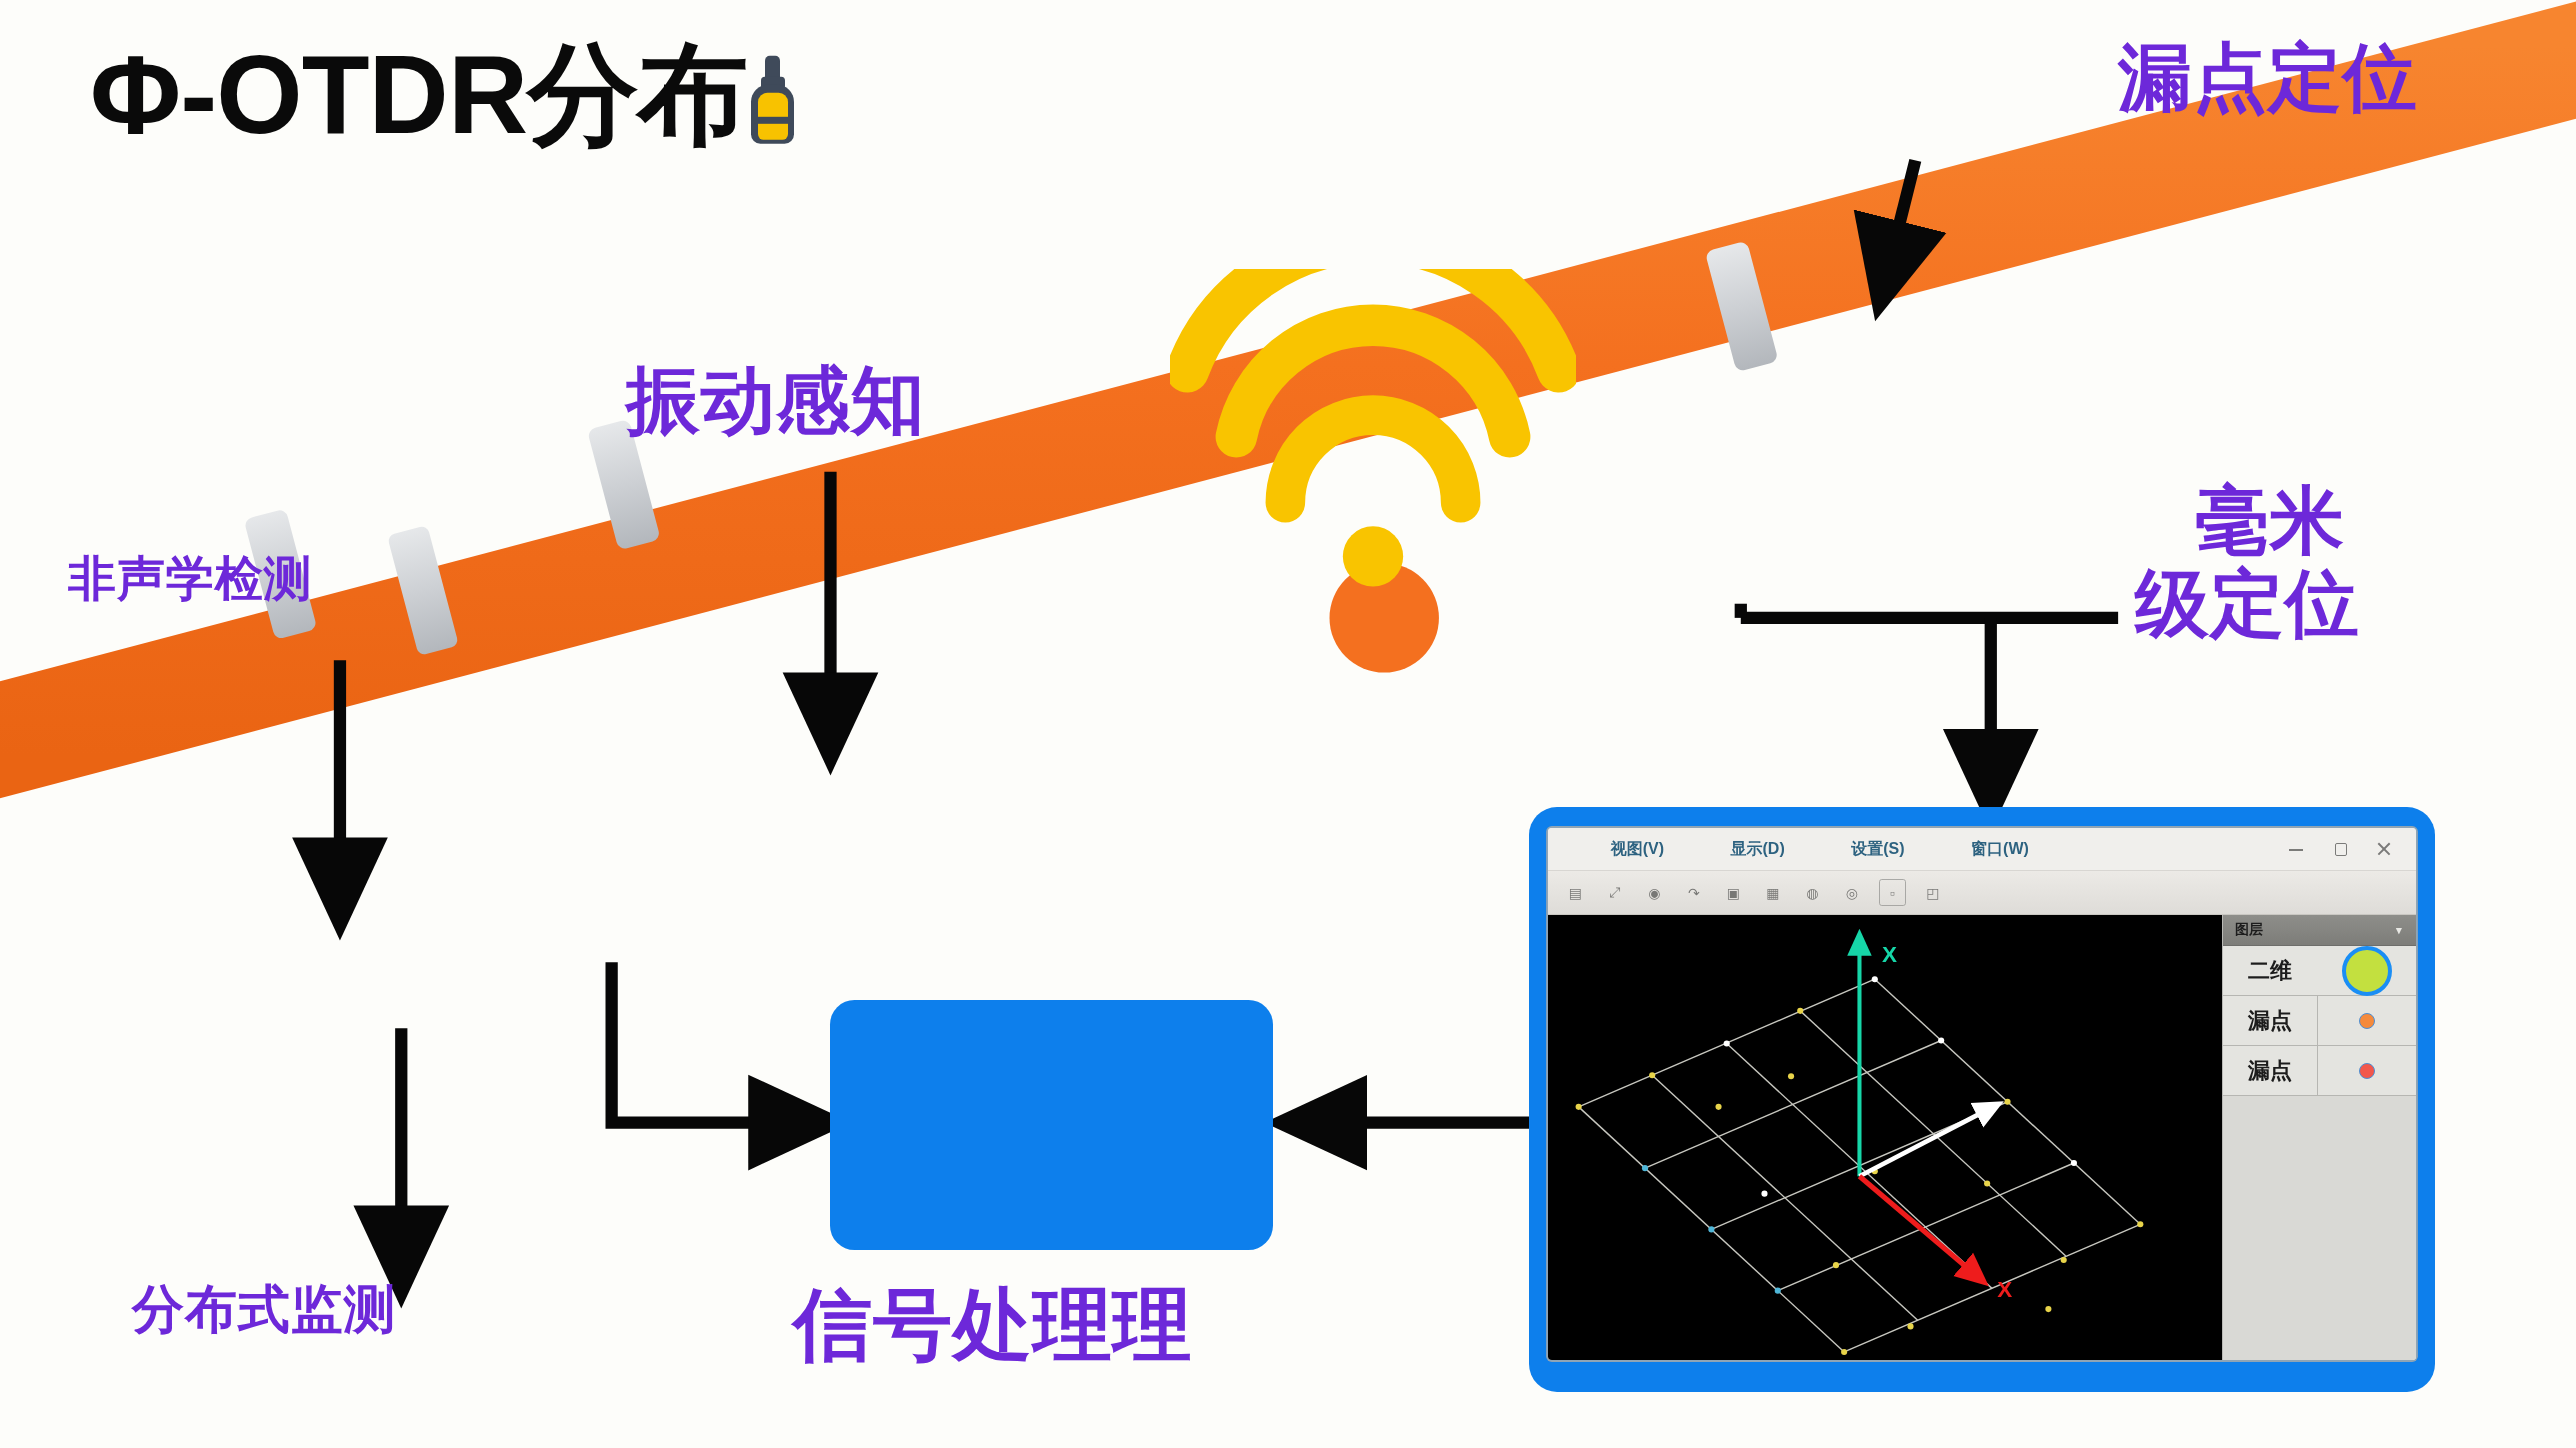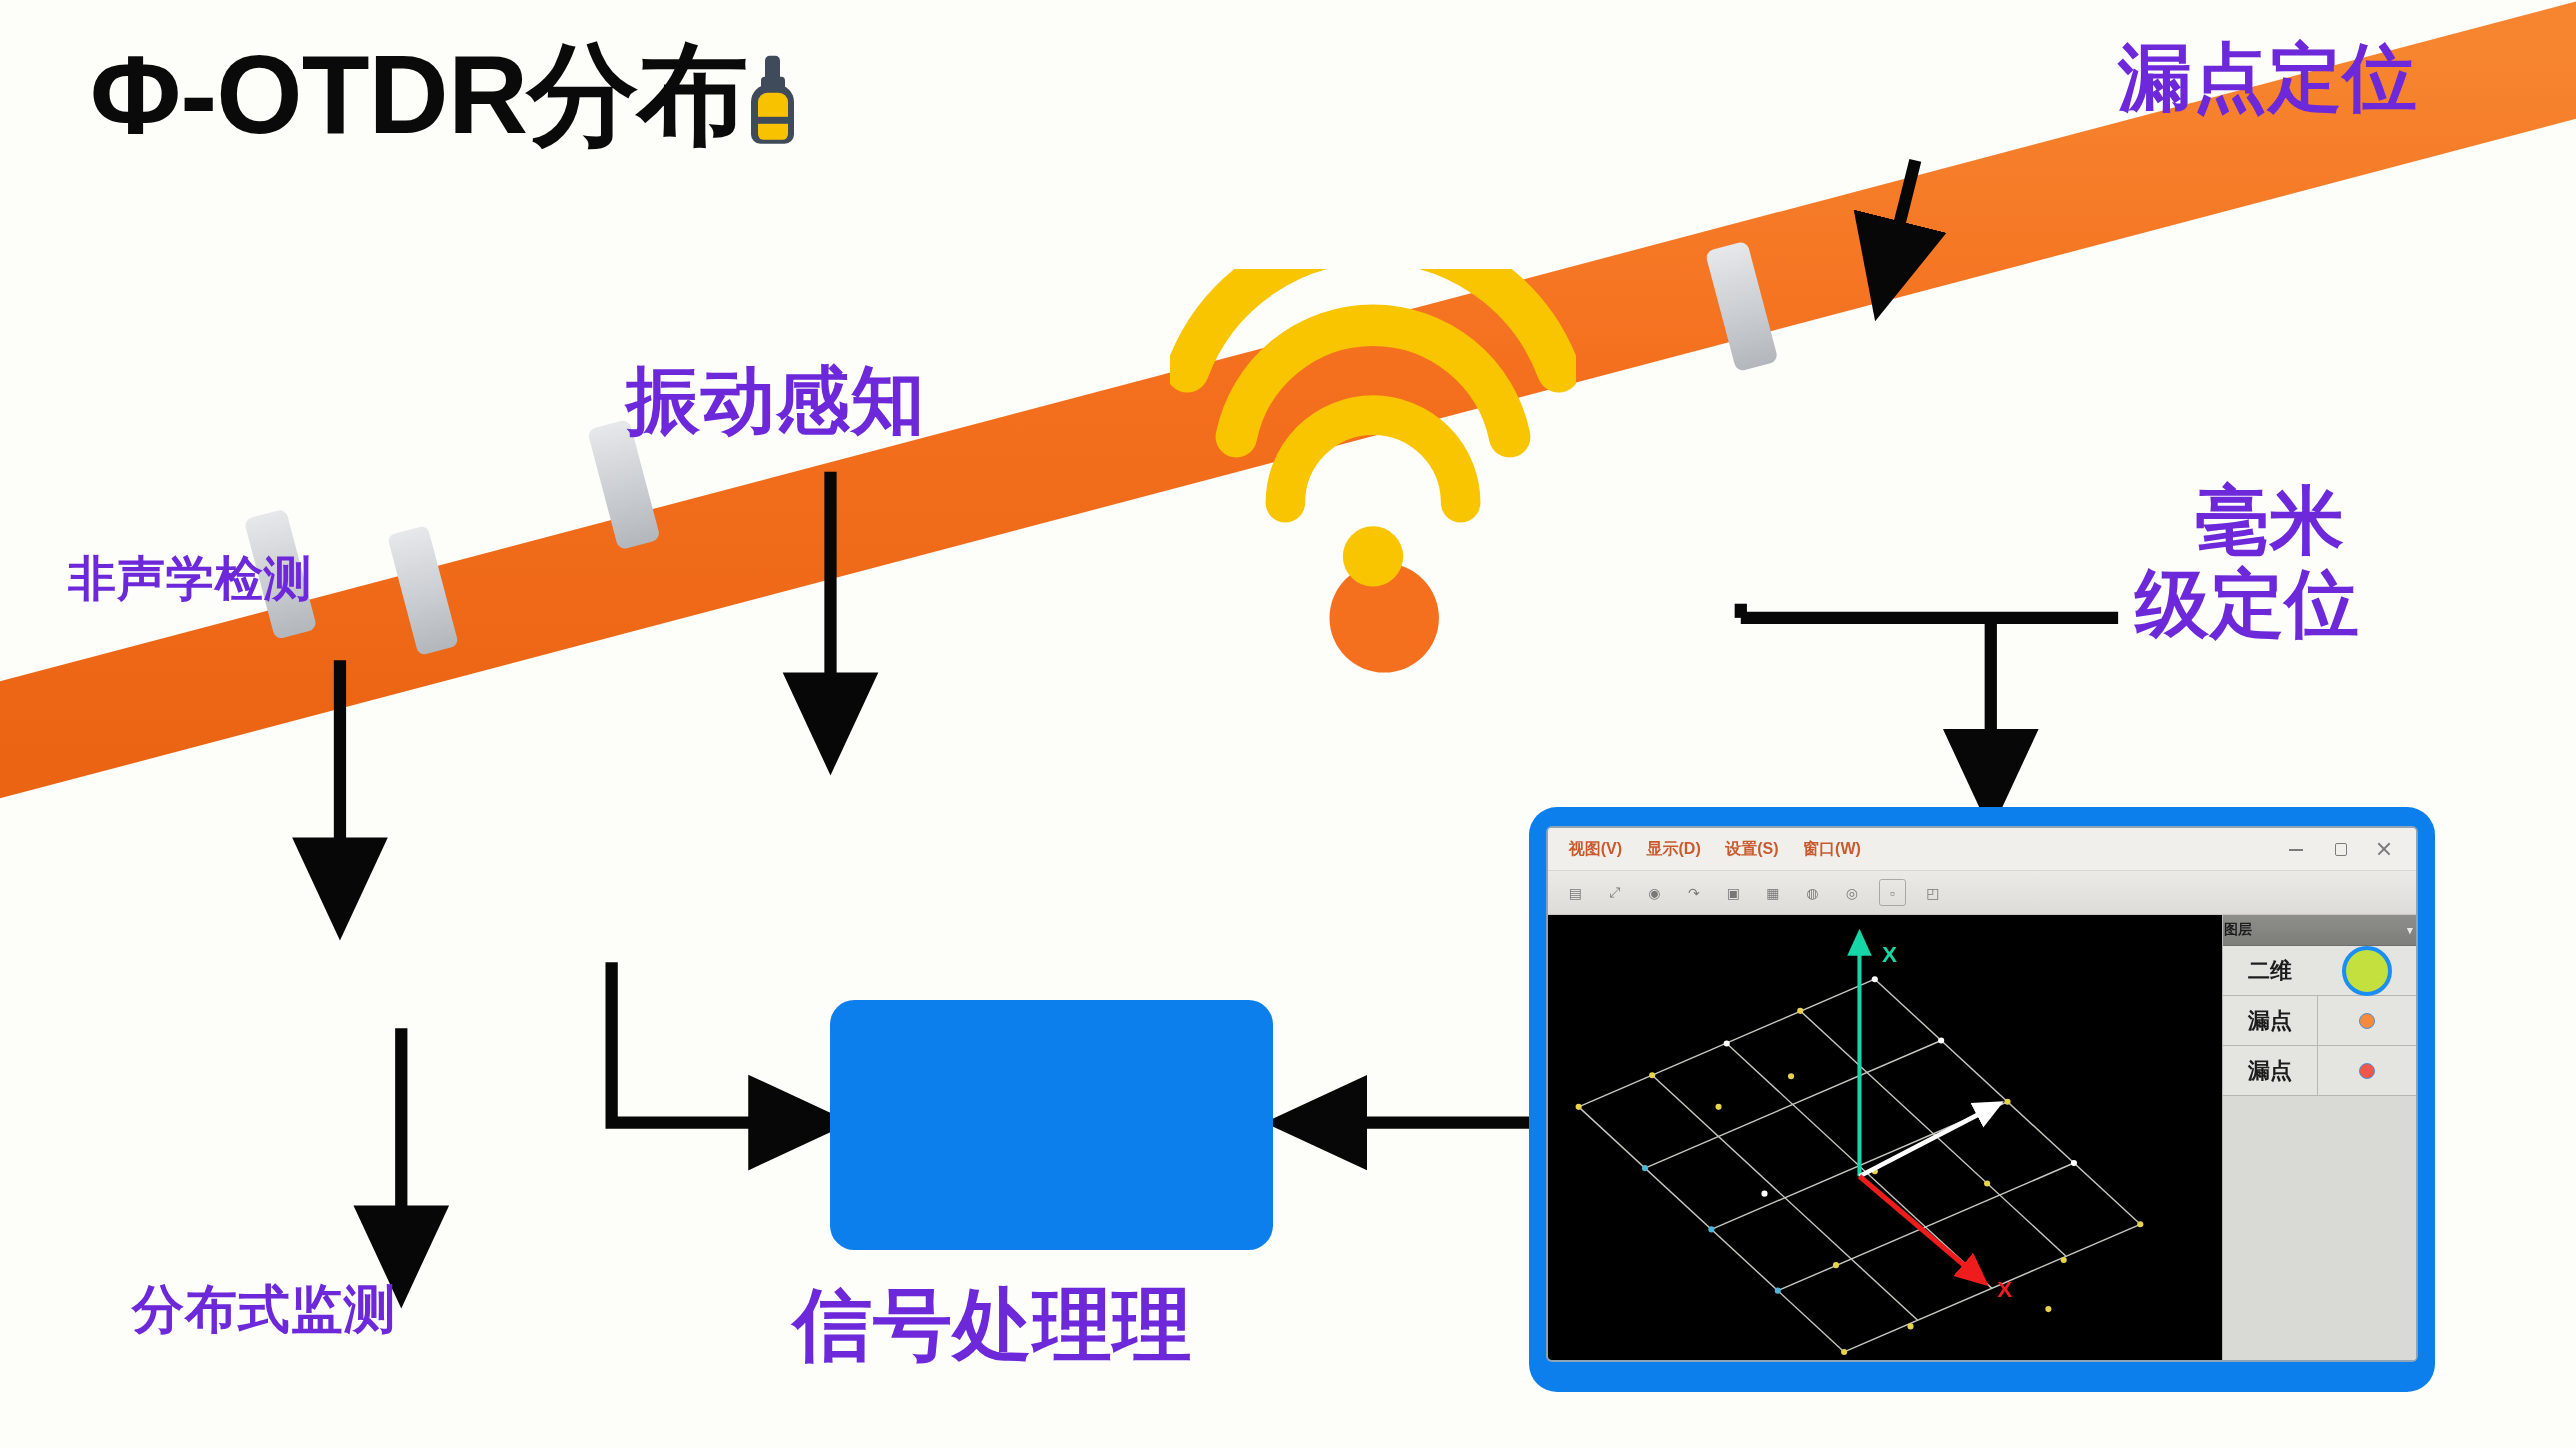--- a/index.html
+++ b/index.html
@@ -107,23 +107,24 @@
   }
   .win-titlebar{
     height:42px;background:#f0efec;
     display:flex;align-items:center;
     padding:0 7.5px;
     border-bottom:0.9px solid #d8d6d2;
     flex:0 0 auto;
   }
   .menu-items{display:flex;gap:24.5px;padding-left:13.2px;}
   .menu-item{
-    font-size:16px;color:#c2410c;font-weight:bold;
+    font-size:16px;color:#0c4a6e;font-weight:bold;
     filter:blur(0.7px);
     opacity:.85;
+    margin-left:42px;
   }
   .win-ctrls{margin-left:auto;display:flex;gap:24.5px;padding-right:15px;align-items:center;}
   .win-ctrl{width:19px;height:19px;position:relative;opacity:.65;}
   .win-ctrl.min:after{content:"";position:absolute;left:1.9px;top:9.4px;width:14px;height:1.9px;background:#3c3c3c;}
   .win-ctrl.max:after{content:"";position:absolute;left:3.8px;top:3.8px;width:10.4px;height:10.4px;border:1.9px solid #3c3c3c;border-radius:1.9px;}
   .win-ctrl.close:before,.win-ctrl.close:after{
     content:"";position:absolute;left:1.9px;top:8.5px;width:16px;height:1.9px;background:#3c3c3c;
   }
   .win-ctrl.close:before{transform:rotate(45deg);}
   .win-ctrl.close:after{transform:rotate(-45deg);}
@@ -154,21 +155,21 @@
   .side-panel{
     width:193px;flex:0 0 auto;
     background:#e2e2de;
     border-left:0.9px solid #b9b9b5;
     display:flex;flex-direction:column;
   }
   .panel-header{
     height:30px;
     background:linear-gradient(#8e8e8a,#7d7d79);
     display:flex;align-items:center;
-    padding:0 1px;
+    padding:0 12px;
     color:#1d1d1d;font-size:14px;font-weight:bold;
     filter:blur(0.4px);
     border-bottom:0.9px solid #6e6e6b;
     text-align:right;
   }
   .panel-header .caret{margin-left:auto;font-size:10.4px;color:#e8e8e4;}
   .panel-row{
     height:49px;display:flex;align-items:center;
     border-bottom:0.9px solid #b6b6b2;
     background:#e4e4e0;

